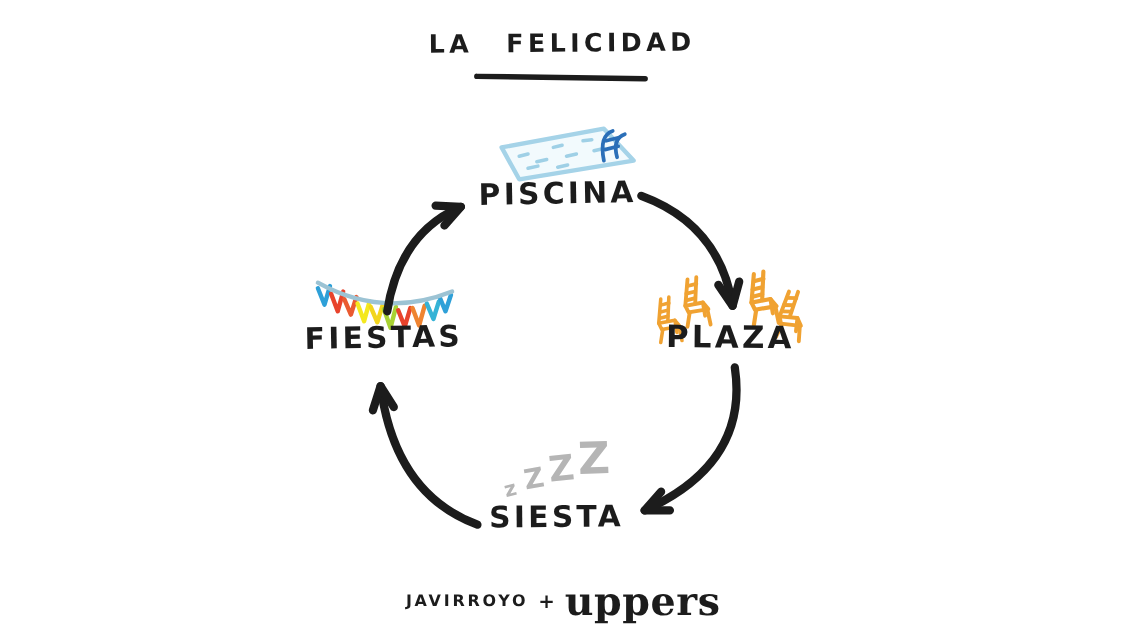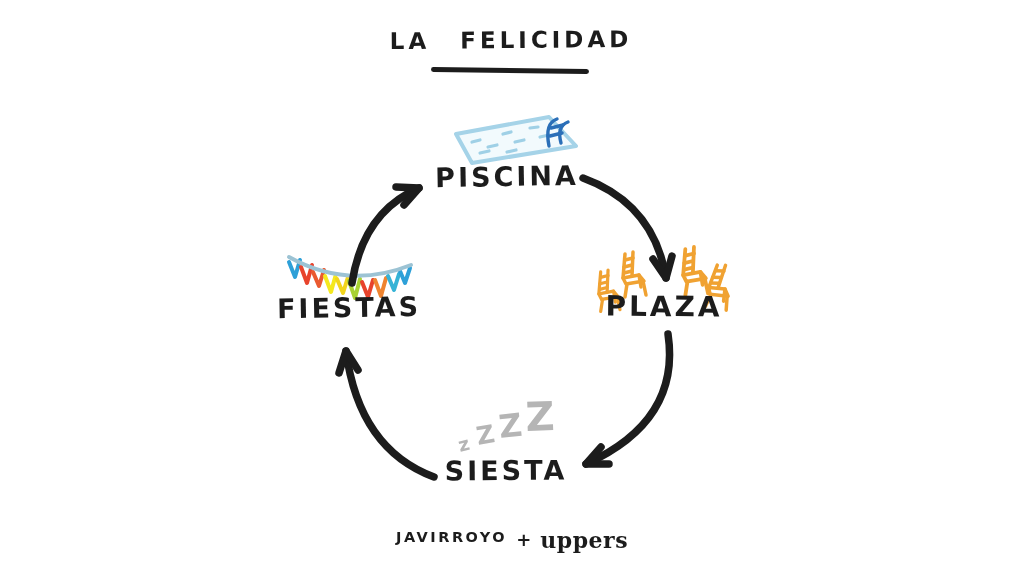--- a/index.html
+++ b/index.html
@@ -30,28 +30,28 @@
   }
   .node-label{font-size:27px;letter-spacing:3px;transform:translateX(-50%);}
   .lbl-piscina{left:507px;top:161px;transform:translateX(-50%) rotate(-1deg);}
   .lbl-plaza{left:664px;top:290px;font-size:28px;transform:translateX(-50%) rotate(0.5deg);}
   .lbl-fiestas{left:349px;top:292px;transform:translateX(-50%) rotate(-1deg);}
   .lbl-siesta{left:506px;top:455px;transform:translateX(-50%) rotate(-0.5deg);}
 
   .footer{
     position:absolute;left:512px;top:529px;
     transform:translateX(-50%);
-    display:flex;align-items:flex-start;gap:9px;
+    display:flex;align-items:center;gap:9px;
     color:var(--ink,#1c1c1c);
   }
   .footer .artist{font-size:14.5px;font-weight:800;letter-spacing:2.5px;}
   .footer .plus{font-size:18px;font-weight:700;}
   .footer .brand{
     font-family:"DejaVu Serif","Liberation Serif",serif;
-    font-size:22px;font-weight:700;letter-spacing:0.5px;line-height:1;
+    font-size:36px;font-weight:700;letter-spacing:0.5px;line-height:1;
   }
 
   
   .ink-stroke{stroke:var(--ink,#1c1c1c);fill:none;stroke-linecap:round;stroke-linejoin:round;}
   .pool-deck{fill:var(--pool_fill,#f2fafd);stroke:var(--pool_outline,#a5d3e8);stroke-width:4;stroke-linejoin:round;}
   .pool-dash{stroke:var(--pool_dash,#9fd0e6);stroke-width:3.2;stroke-linecap:round;fill:none;}
   .ladder{stroke:var(--ladder,#2b6fb8);stroke-width:3.4;fill:none;stroke-linecap:round;stroke-linejoin:round;}
   .chair{stroke:var(--chair,#f0a232);stroke-width:3.5;fill:none;stroke-linecap:round;stroke-linejoin:round;}
   .banner-string{stroke:var(--string,#9cc3d4);stroke-width:4;fill:none;stroke-linecap:round;}
   .flag{stroke-width:4;fill:none;stroke-linecap:round;stroke-linejoin:round;}

